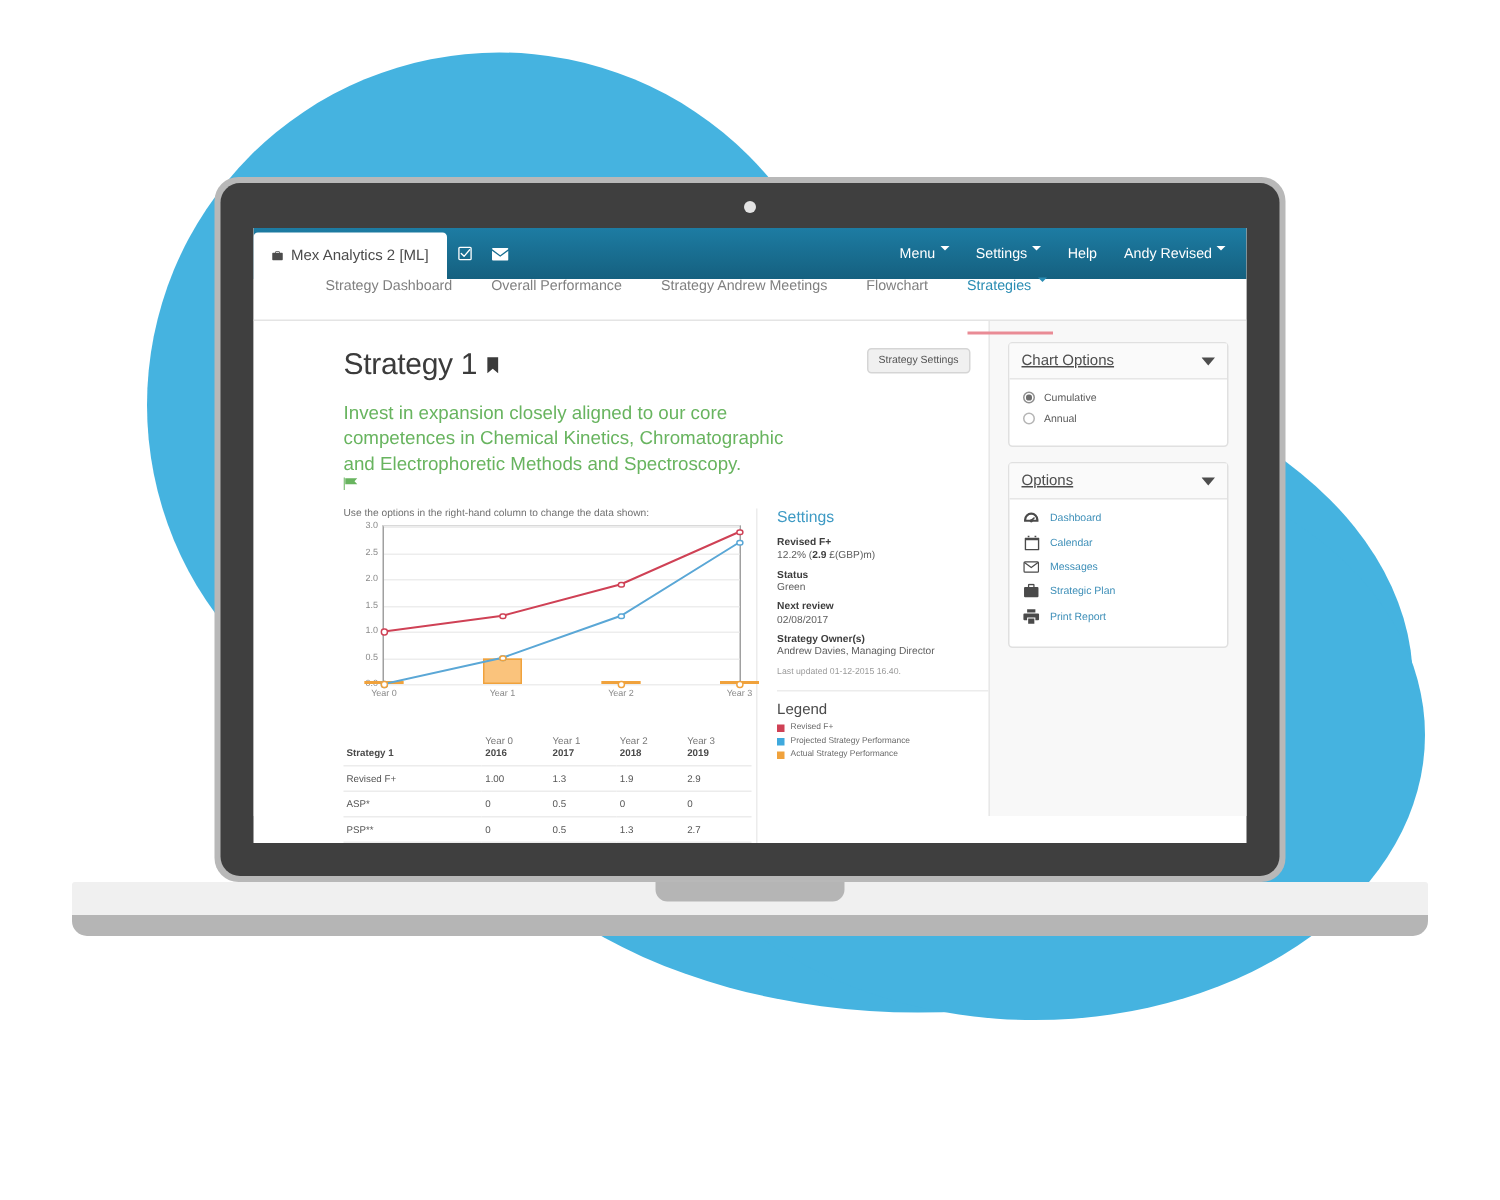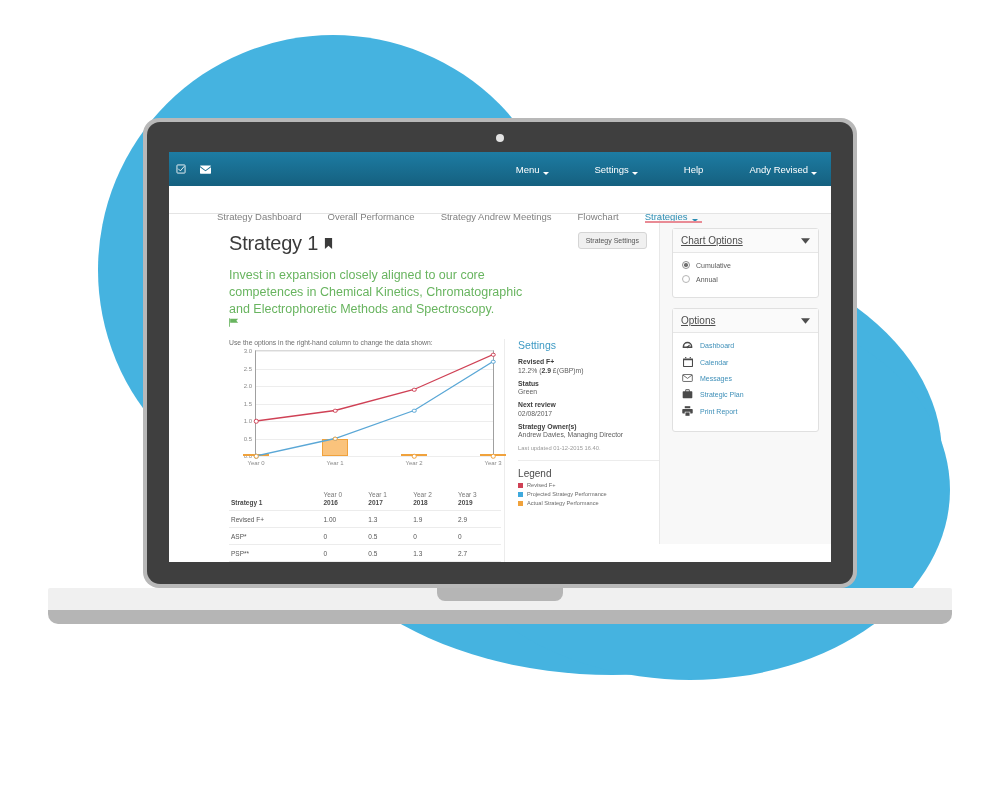--- a/index.html
+++ b/index.html
@@ -82,32 +82,32 @@
     border-radius: 3px 3px 0 0;
   }
   .nav-sq-btn {
     display: flex; align-items: center; justify-content: center;
     width: 24px; color: #ffffff;
   }
   #nav-right {
     margin-left: auto; display: flex; align-items: center;
     gap: 18px; padding-right: 14px; font-size: 9.5px;
   }
-  #nav-right .nav-link { display: flex; align-items: flex-end; gap: 3px; color: #ffffff; margin-left: 28px; }
+  #nav-right .nav-link { display: flex; align-items: flex-start; gap: 3px; color: #ffffff; }
   .caret { width: 0; height: 0; border-left: 3px solid transparent;
            border-right: 3px solid transparent; border-top: 3.5px solid currentColor; }
 
   
   #subnav {
     height: 28px; background: #ffffff;
     display: flex; align-items: center; gap: 26px;
     padding-left: 48px; font-size: 9.5px; color: #808080;
     border-bottom: 1px solid #e4e4e4;
   }
-  #subnav .subnav-item { position: relative; display: flex; align-items: flex-end; gap: 4px; height: 45px; padding-top: 8px;}
+  #subnav .subnav-item { position: relative; display: flex; align-items: flex-start; gap: 4px; height: 45px; padding-top: 8px;}
   #subnav .subnav-item.active { color: #2b8db3; }
   #subnav .subnav-item.active::after {
     content: ""; position: absolute; left: 0; right: -4px; bottom: -1px;
     height: 2px; background: #e98b95;
   }
 
   
   #app-body { display: flex; height: 330px; background: #ffffff; padding-left: 12px; }
   #main-col { width: 478px; padding: 18px 0 0 48px; position: relative; }
   #side-col {
@@ -220,20 +220,28 @@
 
   <div id="laptop">
     <div id="laptop-outer">
       <div id="laptop-bezel">
         <div id="webcam"></div>
 
         <div id="screen">
 
           <div id="navbar">
 
+            <div id="active-tab">
+              <span>
+                <svg width="8" height="8" viewBox="0 0 16 16" fill="#4b4b4b">
+                  <path d="M6 1h4a1 1 0 0 1 1 1v1h3a1 1 0 0 1 1 1v8a1 1 0 0 1-1 1H2a1 1 0 0 1-1-1V4a1 1 0 0 1 1-1h3V2a1 1 0 0 1 1-1zm0 2h4V2H6v1z"></path>
+                </svg>
+              </span>
+              <span>Mex Analytics 2 [ML]</span>
+            </div>
 
             <div class="nav-sq-btn">
               <svg width="10" height="10" viewBox="0 0 16 16" fill="none" stroke="#ffffff" stroke-width="1.4">
                 <rect x="1.5" y="1.5" width="13" height="13" rx="1"></rect>
                 <path d="M4 8l3 3 6-7" stroke-linecap="round" stroke-linejoin="round"></path>
               </svg>
             </div>
             <div class="nav-sq-btn">
               <svg width="11" height="9" viewBox="0 0 16 12" fill="#ffffff">
                 <path d="M1 0h14a1 1 0 0 1 1 1L8 7 0 1a1 1 0 0 1 1-1zM0 2.6L8 8.4l8-5.8V11a1 1 0 0 1-1 1H1a1 1 0 0 1-1-1V2.6z"></path>

